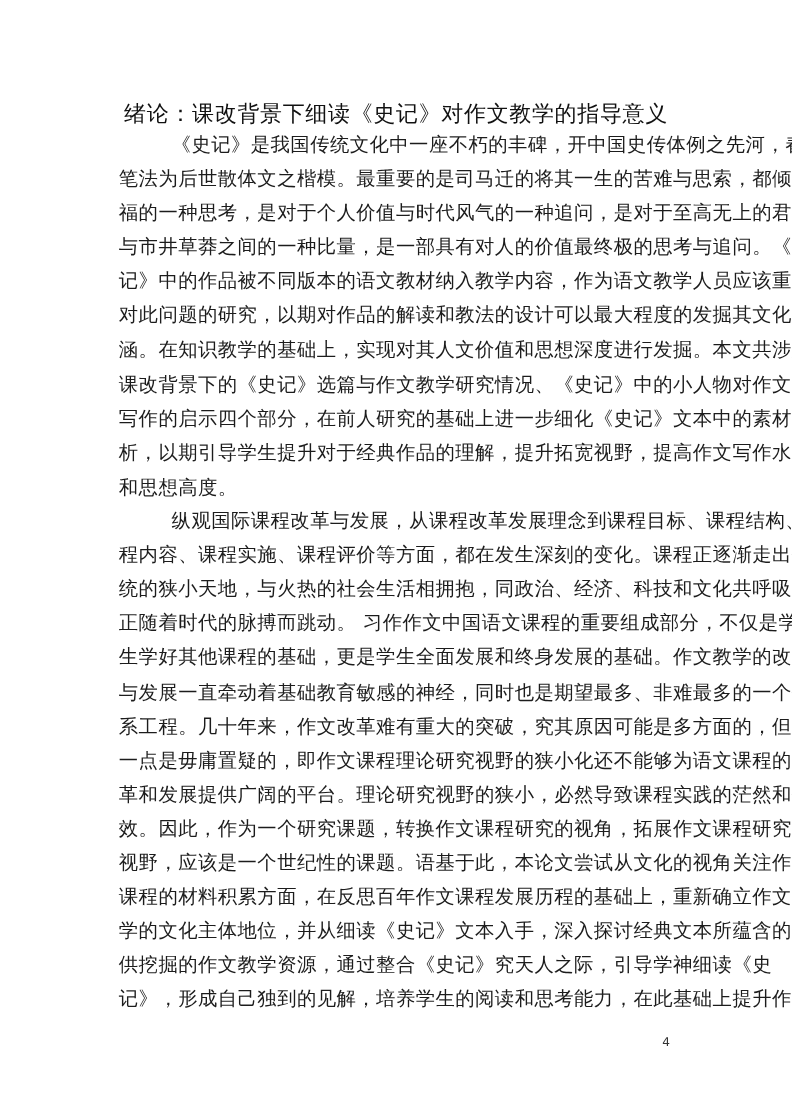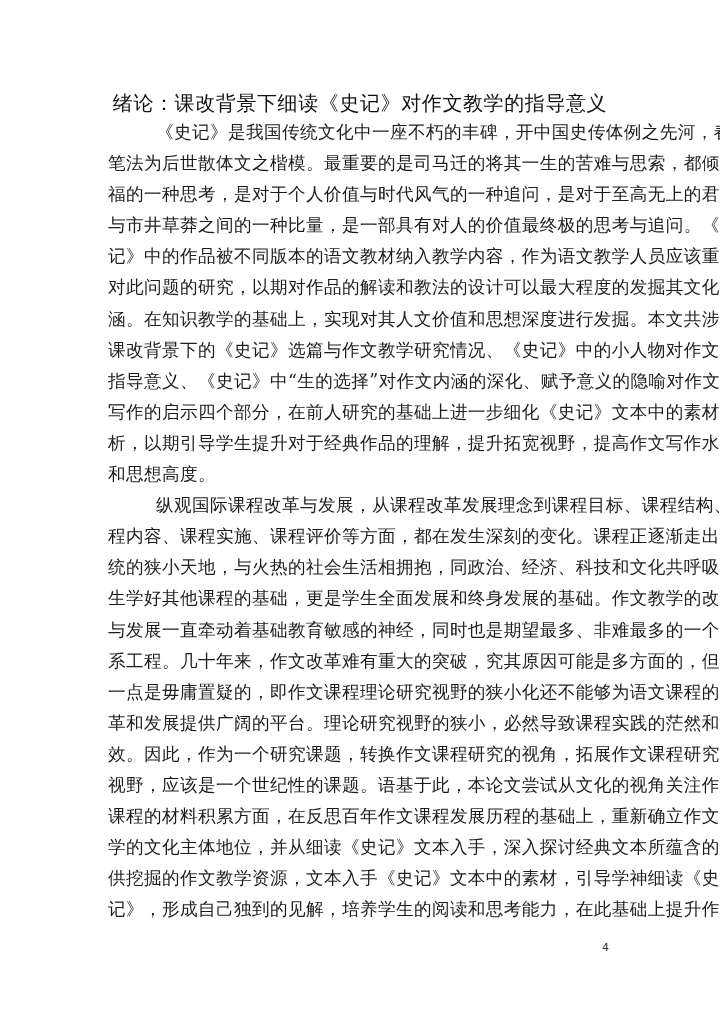--- a/index.html
+++ b/index.html
@@ -76,35 +76,35 @@
   <div class="body">
 
     <span class="line indent">《史记》是我国传统文化中一座不朽的丰碑，开中国史传体例之先河，春秋</span>
     <span class="line">笔法为后世散体文之楷模。最重要的是司马迁的将其一生的苦难与思索，都倾注</span>
     <span class="line">福的一种思考，是对于个人价值与时代风气的一种追问，是对于至高无上的君王</span>
     <span class="line">与市井草莽之间的一种比量，是一部具有对人的价值最终极的思考与追问。《史</span>
     <span class="line">记》中的作品被不同版本的语文教材纳入教学内容，作为语文教学人员应该重视</span>
     <span class="line">对此问题的研究，以期对作品的解读和教法的设计可以最大程度的发掘其文化内</span>
     <span class="line">涵。在知识教学的基础上，实现对其人文价值和思想深度进行发掘。本文共涉及</span>
     <span class="line">课改背景下的《史记》选篇与作文教学研究情况、《史记》中的小人物对作文的</span>
-    <span class="line">指导意义、《史记》中“生的选择”对作文内涵的深化、赋予意义的隐喻对作文</span>
     <span class="line">写作的启示四个部分，在前人研究的基础上进一步细化《史记》文本中的素材分</span>
     <span class="line">析，以期引导学生提升对于经典作品的理解，提升拓宽视野，提高作文写作水平</span>
     <span class="line last">和思想高度。</span>
 
     <span class="line indent">纵观国际课程改革与发展，从课程改革发展理念到课程目标、课程结构、课</span>
     <span class="line">程内容、课程实施、课程评价等方面，都在发生深刻的变化。课程正逐渐走出传</span>
     <span class="line">统的狭小天地，与火热的社会生活相拥抱，同政治、经济、科技和文化共呼吸，</span>
+    <span class="line">正随着时代的脉搏而跳动。 习作作文中国语文课程的重要组成部分，不仅是学</span>
     <span class="line">生学好其他课程的基础，更是学生全面发展和终身发展的基础。作文教学的改革</span>
     <span class="line">与发展一直牵动着基础教育敏感的神经，同时也是期望最多、非难最多的一个体</span>
     <span class="line">系工程。几十年来，作文改革难有重大的突破，究其原因可能是多方面的，但有</span>
     <span class="line">一点是毋庸置疑的，即作文课程理论研究视野的狭小化还不能够为语文课程的改</span>
     <span class="line">革和发展提供广阔的平台。理论研究视野的狭小，必然导致课程实践的茫然和低</span>
     <span class="line">效。因此，作为一个研究课题，转换作文课程研究的视角，拓展作文课程研究的</span>
     <span class="line">视野，应该是一个世纪性的课题。语基于此，本论文尝试从文化的视角关注作文</span>
     <span class="line">课程的材料积累方面，在反思百年作文课程发展历程的基础上，重新确立作文教</span>
     <span class="line">学的文化主体地位，并从细读《史记》文本入手，深入探讨经典文本所蕴含的可</span>
-    <span class="line">供挖掘的作文教学资源，文本入手《史记》文本中的素材，引导学神细读《史</span>
+    <span class="line">供挖掘的作文教学资源，通过整合《史记》究天人之际，引导学神细读《史</span>
     <span class="line">记》，形成自己独到的见解，培养学生的阅读和思考能力，在此基础上提升作文</span>
   </div>
 
   <div class="page-number">4</div>
 </div>
 
 </body></html>

